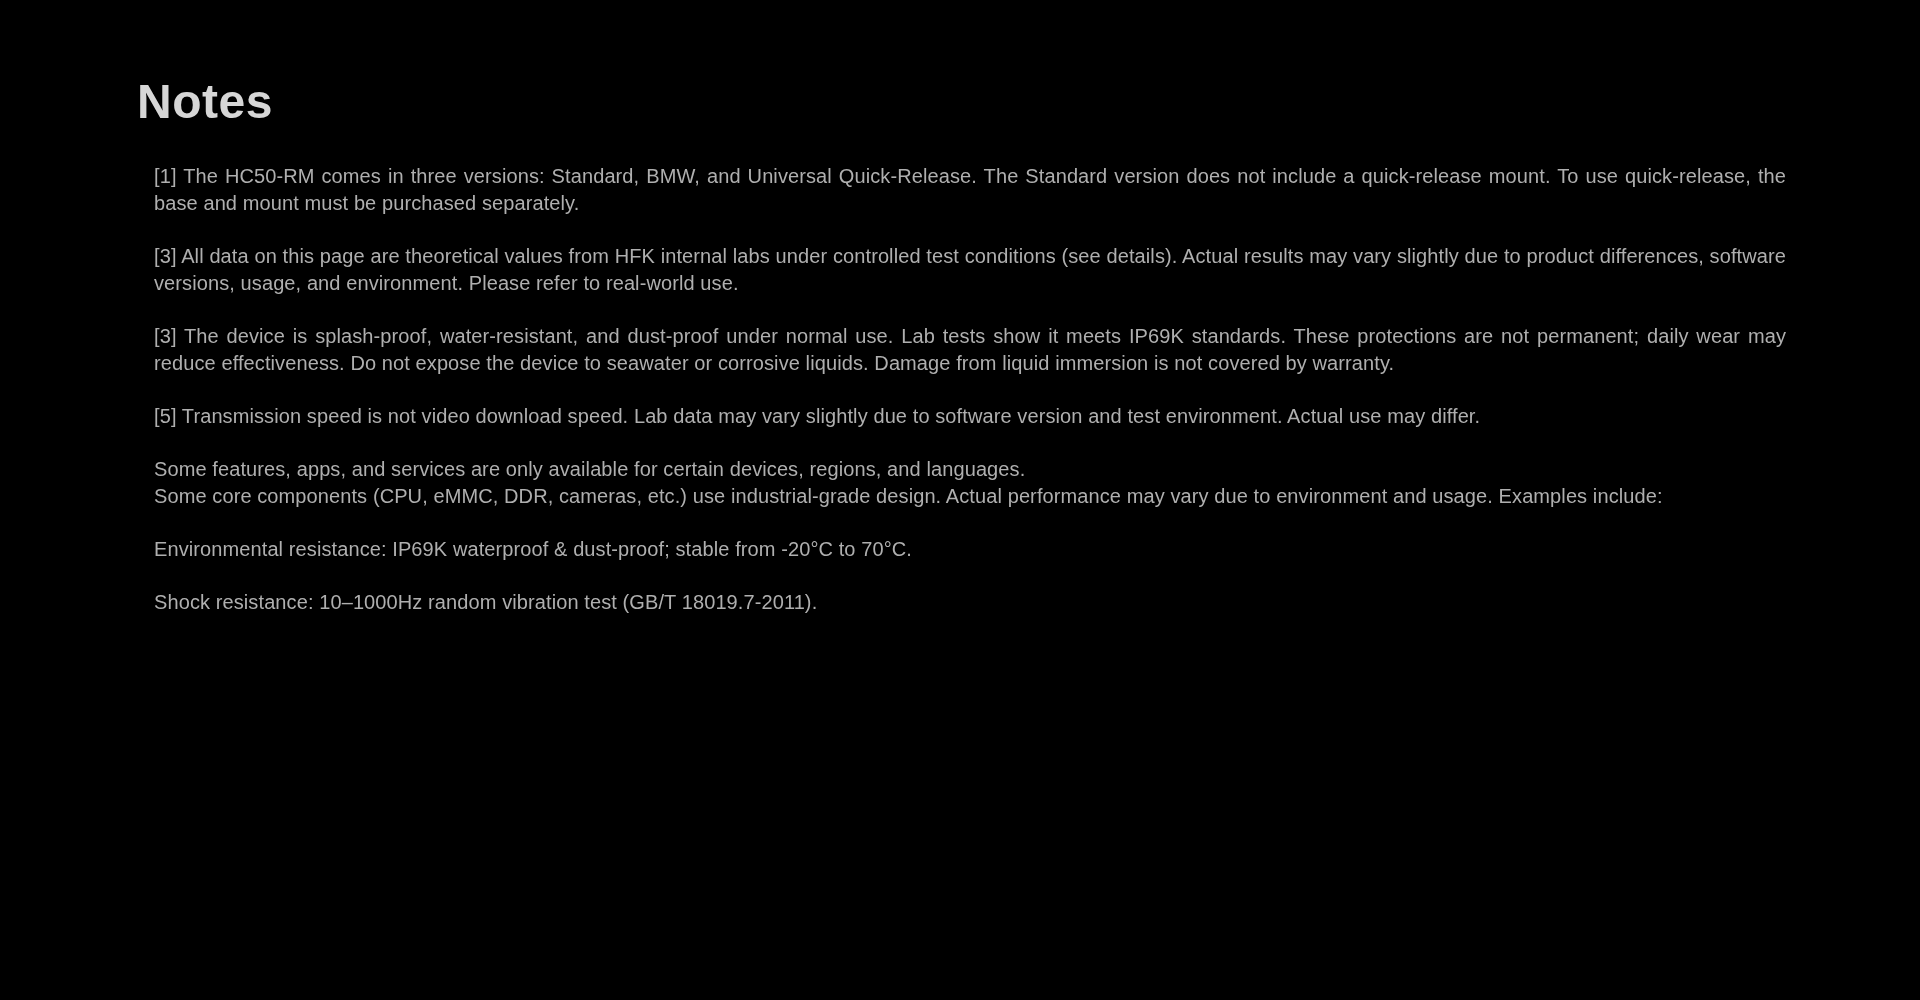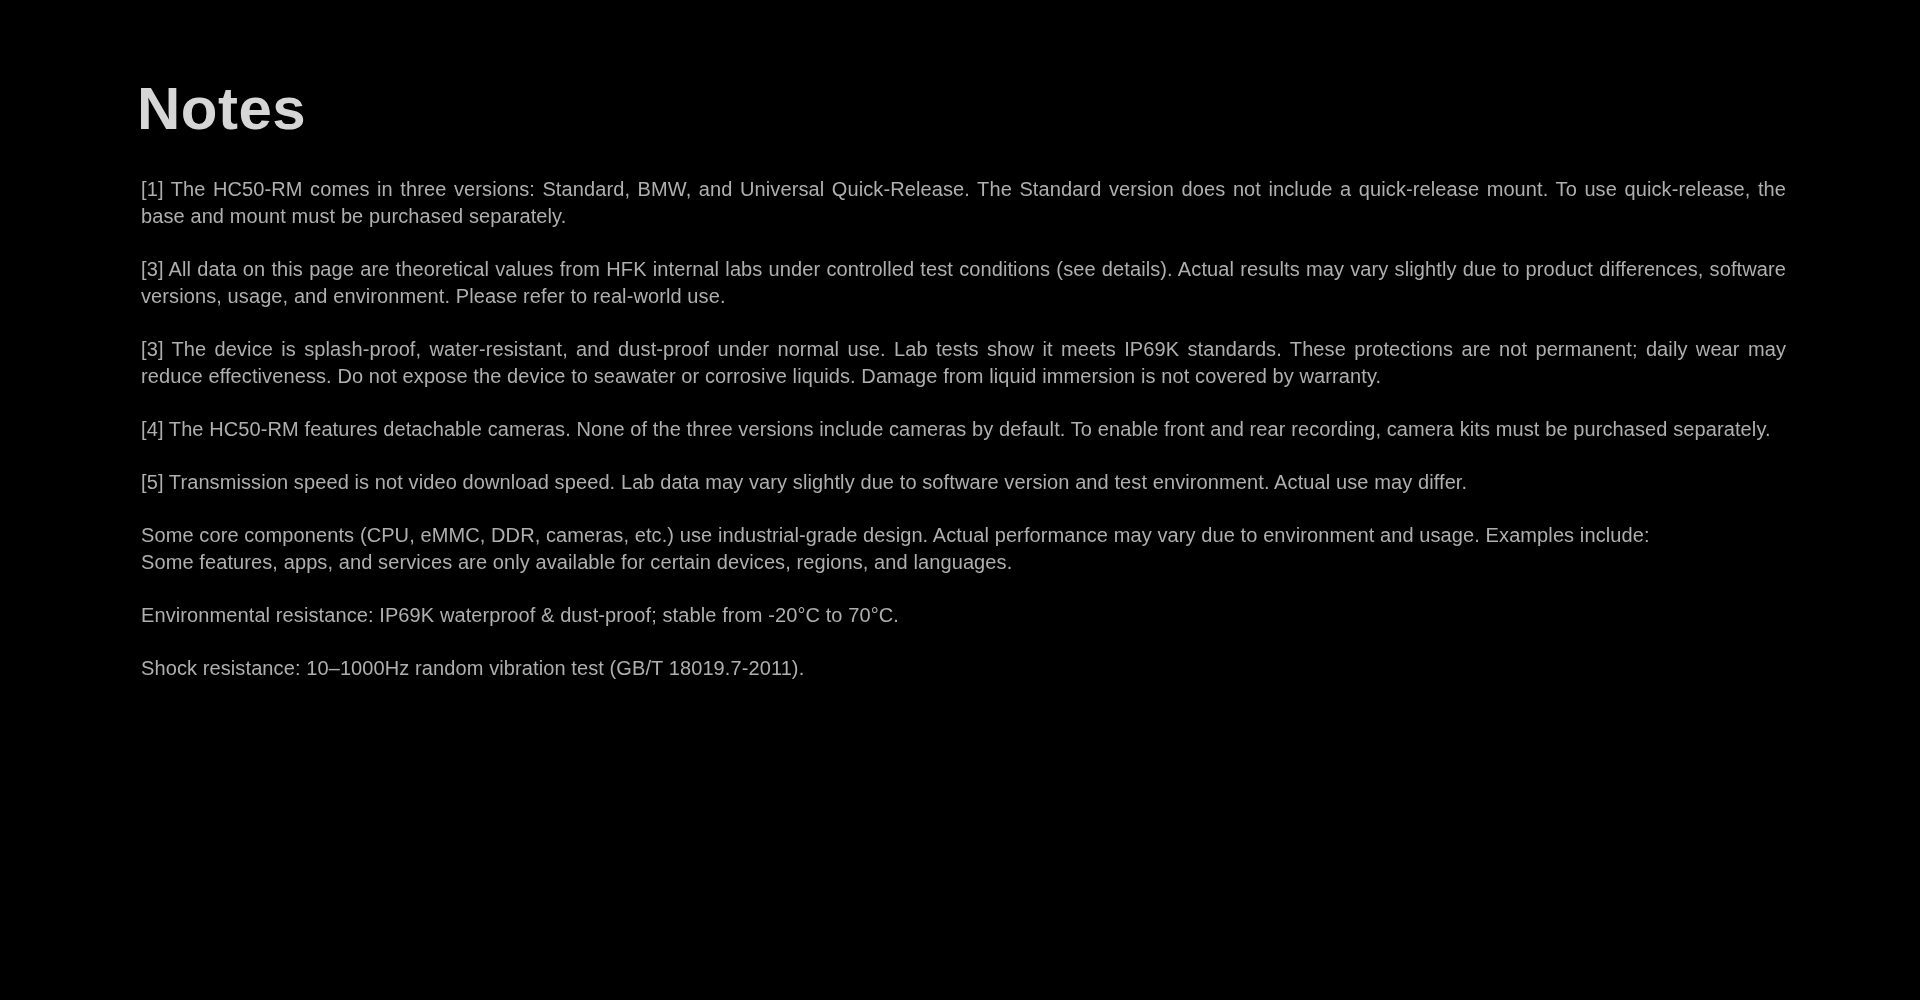--- a/index.html
+++ b/index.html
@@ -12,28 +12,28 @@
     width: 1920px;
     height: 1000px;
     box-sizing: border-box;
     background: #000000;
     padding: 76px 134px 0 137px;
     font-family: "Liberation Sans", sans-serif;
     overflow: hidden;
   }
   .title {
     margin: 0 0 34px 0;
-    font-size: 60px;
+    font-size: 48px;
     line-height: 1.1;
     font-weight: 700;
     color: #d6d6d6;
     letter-spacing: 0.5px;
   }
   .note-block {
-    margin: 0 0 26px 4px;
+    margin: 0 0 26px 17px;
     text-decoration: underline;
   }
   .note-line {
     margin: 0;
     font-size: 20px;
     line-height: 27px;
     font-weight: 400;
     color: #afafaf;
     text-align: justify;
     letter-spacing: 0.1px;
@@ -48,28 +48,25 @@
       <div class="note-block">
         <p class="note-line">[1] The HC50-RM comes in three versions: Standard, BMW, and Universal Quick-Release. The Standard version does not include a quick-release mount. To use quick-release, the base and mount must be purchased separately.</p>
       </div>
       <div class="note-block">
         <p class="note-line">[3] All data on this page are theoretical values from HFK internal labs under controlled test conditions (see details). Actual results may vary slightly due to product differences, software versions, usage, and environment. Please refer to real-world use.</p>
       </div>
       <div class="note-block">
         <p class="note-line">[3] The device is splash-proof, water-resistant, and dust-proof under normal use. Lab tests show it meets IP69K standards. These protections are not permanent; daily wear may reduce effectiveness. Do not expose the device to seawater or corrosive liquids. Damage from liquid immersion is not covered by warranty.</p>
       </div>
       <div class="note-block">
-        <p class="note-line">[4] The HC50-RM features detachable cameras. None of the three versions include cameras by default. To enable front and rear recording, camera kits must be purchased separately.</p>
-      </div>
-      <div class="note-block">
         <p class="note-line">[5] Transmission speed is not video download speed. Lab data may vary slightly due to software version and test environment. Actual use may differ.</p>
       </div>
       <div class="note-block">
+        <p class="note-line">Some features, apps, and services are only available for certain devices, regions, and languages.</p>
         <p class="note-line">Some core components (CPU, eMMC, DDR, cameras, etc.) use industrial-grade design. Actual performance may vary due to environment and usage. Examples include:</p>
-        <p class="note-line">Some features, apps, and services are only available for certain devices, regions, and languages.</p>
       </div>
       <div class="note-block">
         <p class="note-line">Environmental resistance: IP69K waterproof &amp; dust-proof; stable from -20°C to 70°C.</p>
       </div>
       <div class="note-block">
         <p class="note-line">Shock resistance: 10–1000Hz random vibration test (GB/T 18019.7-2011).</p>
       </div>
     </section>
 </main>
 

